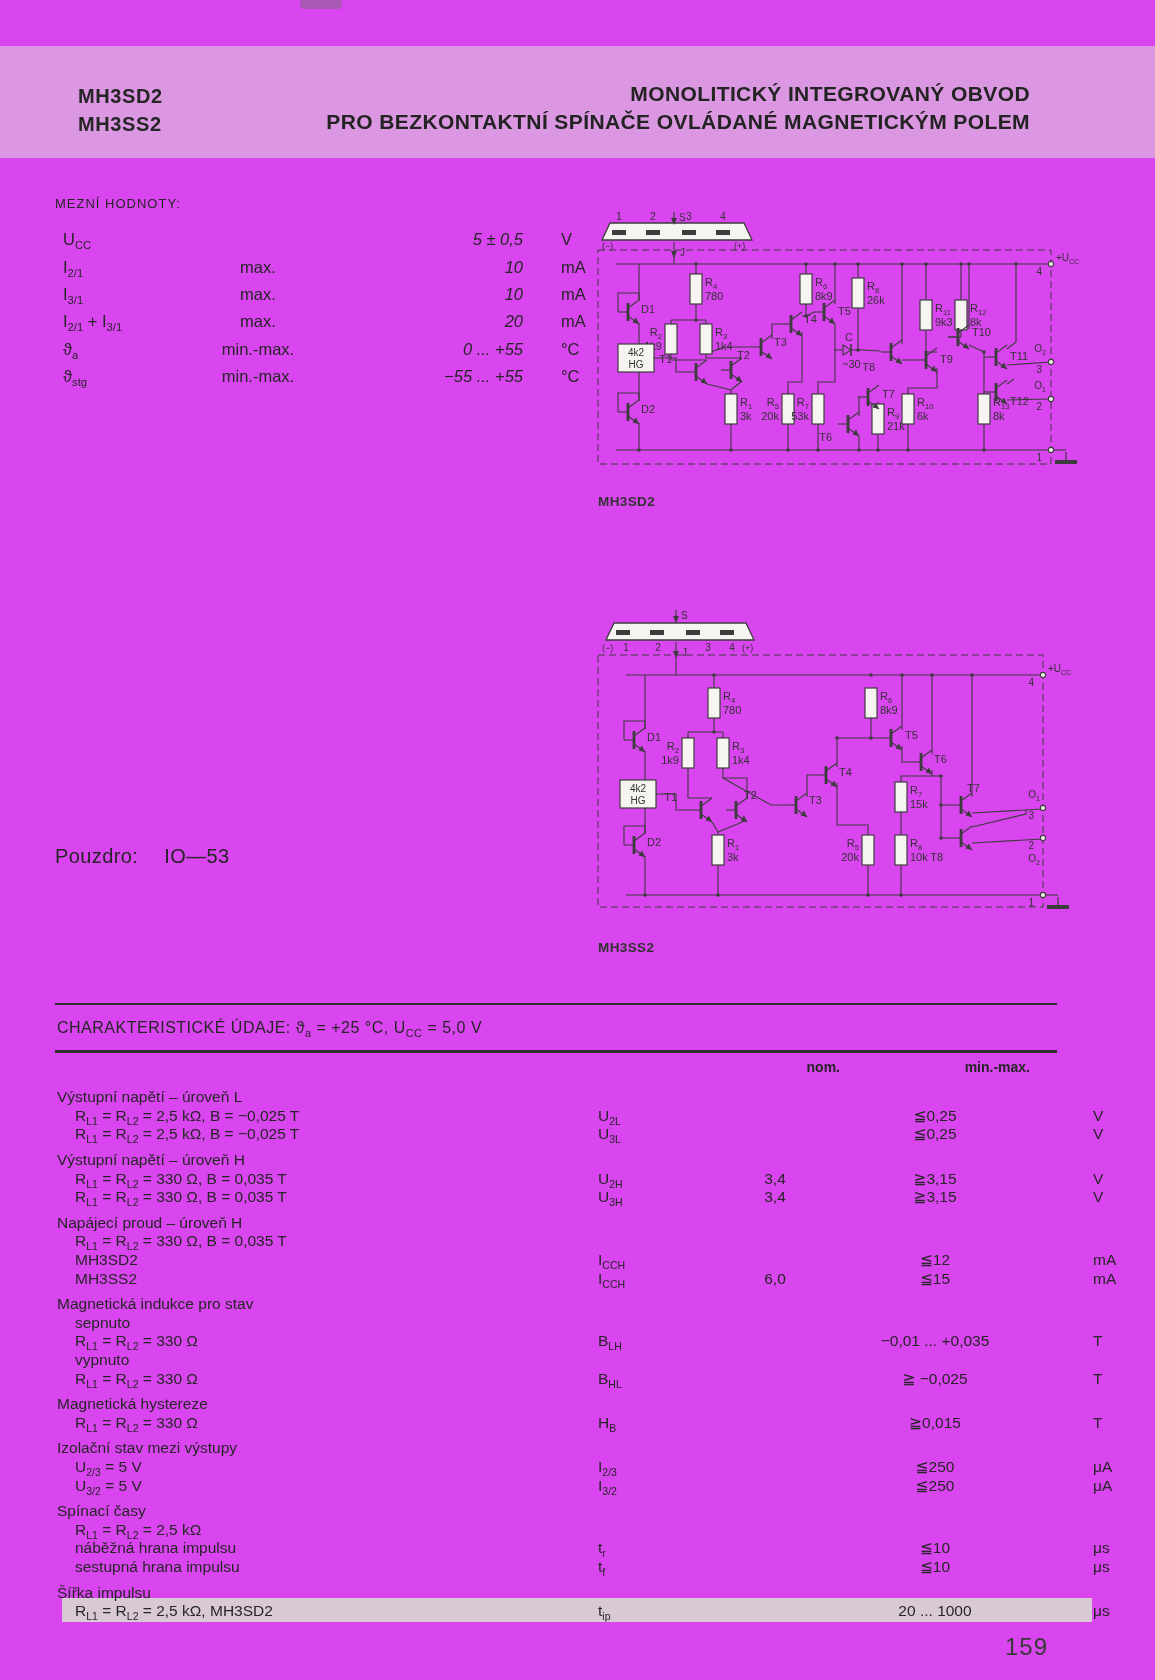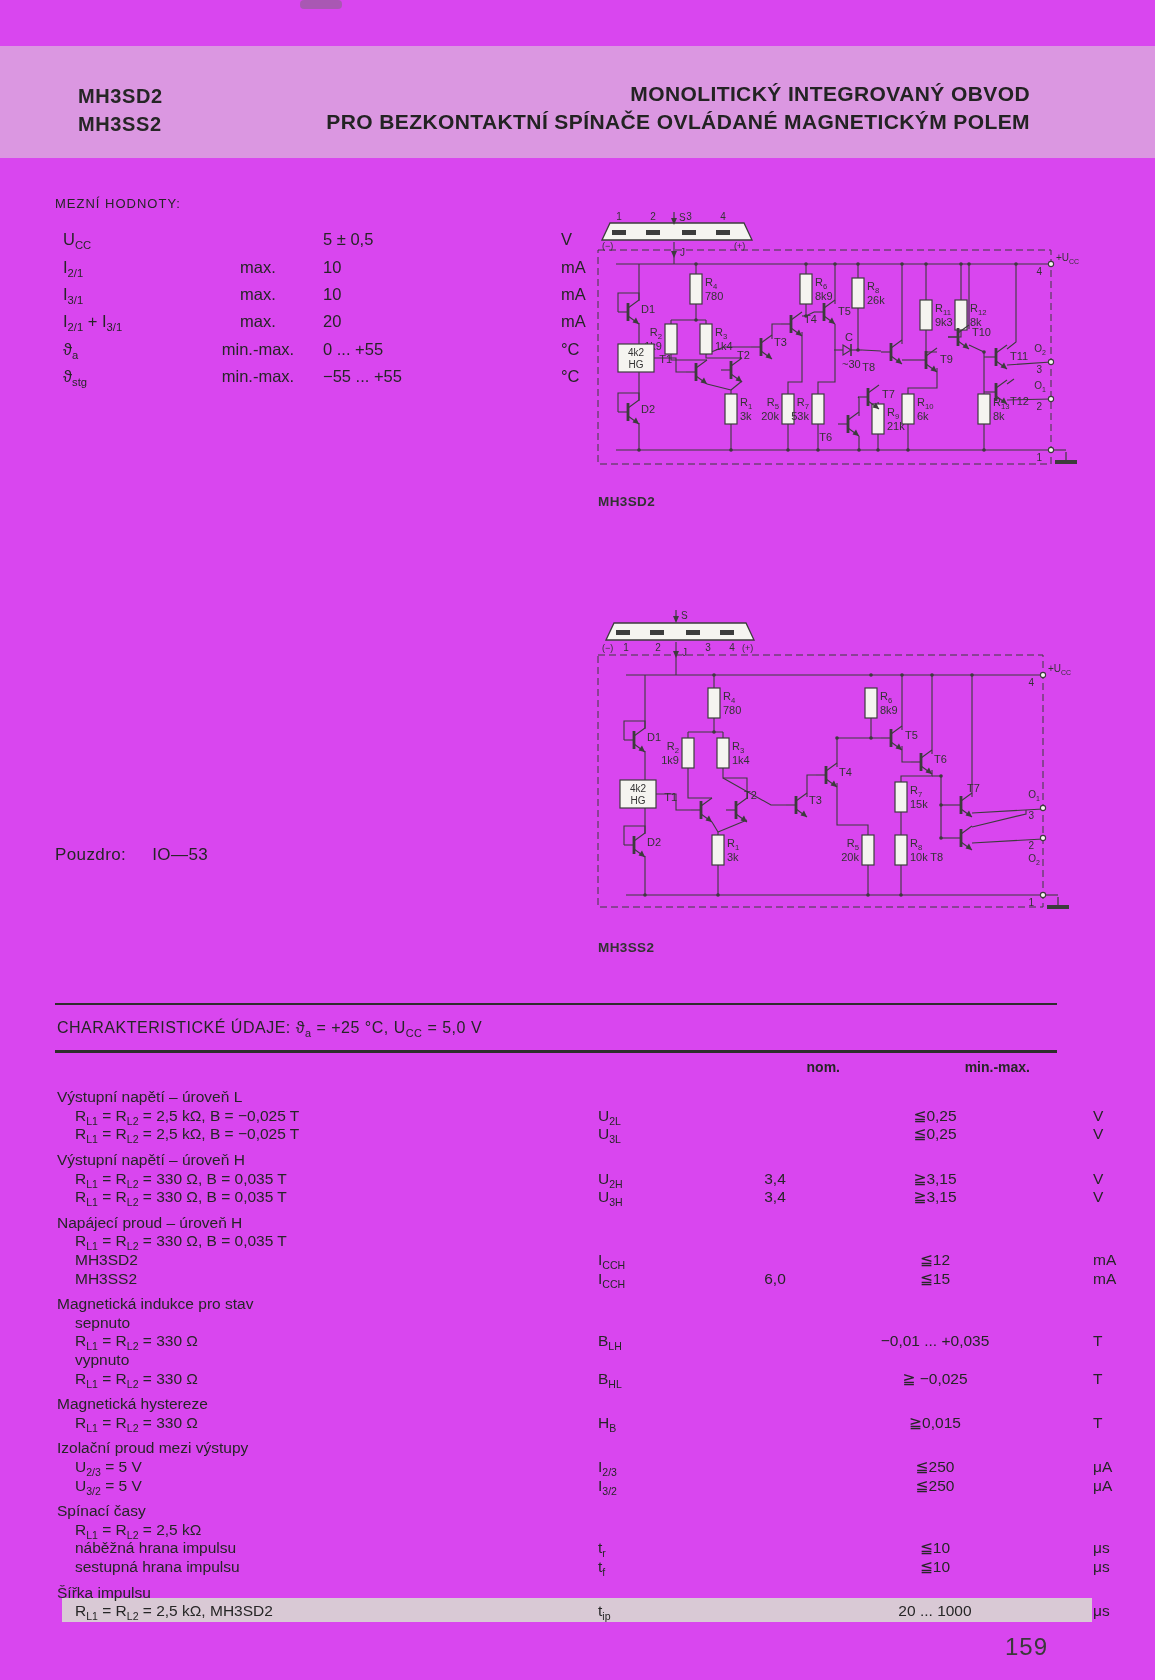--- a/index.html
+++ b/index.html
@@ -14,24 +14,24 @@
   
   #part-numbers{left:78px;top:82px;font-size:20px;font-weight:bold;letter-spacing:.6px;line-height:28px;}
   #doc-title{right:125px;top:80px;text-align:right;font-size:21px;font-weight:bold;
              letter-spacing:.4px;line-height:28px;color:#232323;}
   
   #limits-title{left:55px;top:196px;font-size:13px;letter-spacing:1px;}
   #limits-rows{left:63px;top:226px;width:560px;}
   .lrow{display:grid;grid-template-columns:130px 130px 200px 90px;height:27.4px;align-items:center;
         font-size:16.5px;}
   .lrow .lq{text-align:center;}
-  .lrow .lv{text-align:left;}
+  .lrow .lv{text-align:right;font-style:italic;}
   .lrow .lu{padding-left:38px;}
   
-  #pouzdro{left:55px;top:845px;font-size:17px;letter-spacing:.4px;}
+  #pouzdro{left:55px;top:845px;font-size:20px;letter-spacing:.4px;}
   #pouzdro .pz-label{margin-right:26px;}
   
   .sch-caption{font-size:13.5px;font-weight:bold;letter-spacing:.4px;color:#333;}
   #cap-sd2{left:598px;top:494px;}
   #cap-ss2{left:598px;top:940px;}
   
   .rule{left:55px;width:1002px;background:#2e2e2c;}
   #rule1{top:1003px;height:2px;}
   #rule2{top:1050px;height:2.6px;}
   #char-title{left:57px;top:1019px;font-size:16px;letter-spacing:.5px;}
@@ -726,21 +726,21 @@
         <span>Magnetická hystereze</span>
       </div>
       <div class="crow">
         <span class="ind">R<sub>L1</sub> = R<sub>L2</sub> = 330 Ω</span>
         <span>H<sub>B</sub></span>
         <span class="cnom"></span>
         <span class="cmm">≧0,015</span>
         <span class="cu">T</span>
       </div>
       <div class="crow h">
-        <span>Izolační proud mezi výstupy</span>
+        <span>Izolační stav mezi výstupy</span>
       </div>
       <div class="crow">
         <span class="ind">U<sub>2/3</sub> = 5 V</span>
         <span>I<sub>2/3</sub></span>
         <span class="cnom"></span>
         <span class="cmm">≦250</span>
         <span class="cu">μA</span>
       </div>
       <div class="crow">
         <span class="ind">U<sub>3/2</sub> = 5 V</span>

